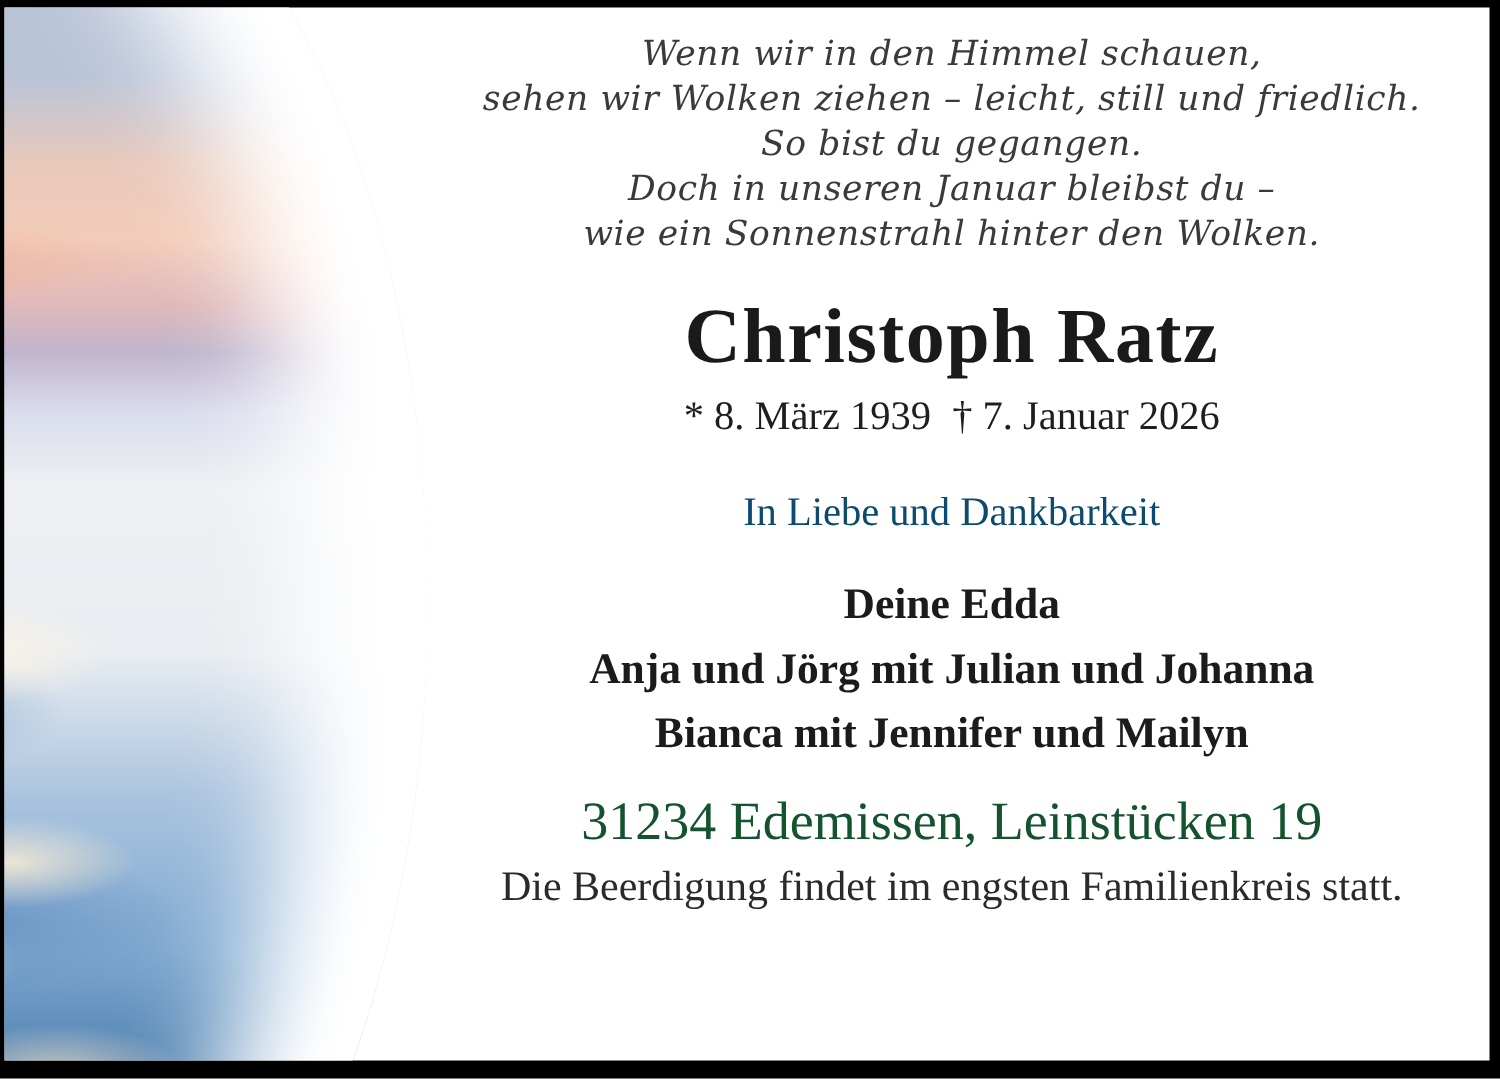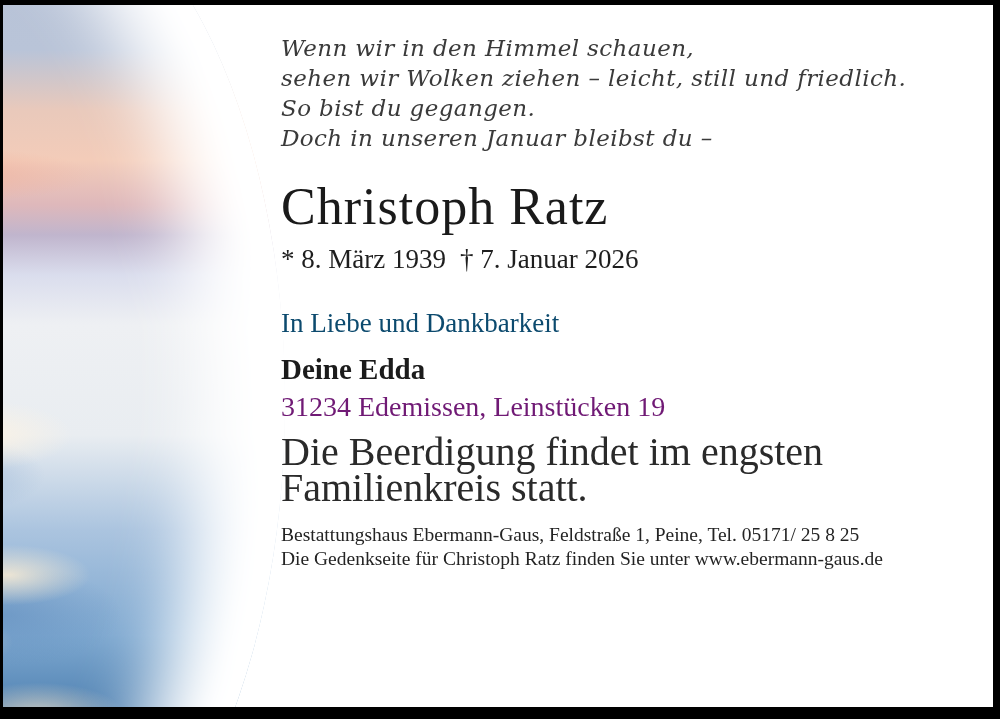--- a/index.html
+++ b/index.html
@@ -47,69 +47,70 @@
         #e9edf1 565px, #abc4df 660px,
         #7ea8d0 765px, #4a7dae 850px,
         #3a6fa5 935px, #36689c 1064px);
     box-shadow:
       inset -48px 0 70px 38px #ffffff,
       inset -12px 0 26px 12px rgba(255,255,255,.85);
   }
   
   .text-col {
     position: absolute;
-    left: 278px; right: 5px; top: 12px;
-    text-align: left;
+    left: 278px; right: 5px; top: 0;
+    text-align: center;
     color: var(--ink, #1e1e1e);
   }
   .poem {
     margin-top: 16px;
     font-family: "DejaVu Serif", serif;
     font-style: italic;
     font-size: 23px;
     line-height: 30px;
     color: var(--poem-ink, #3a3a3a);
     letter-spacing: .4px;
   }
   .name {
     margin-top: 26px;
     font-family: "Liberation Serif", serif;
-    font-weight: normal;
+    font-weight: bold;
     font-size: 52px;
     line-height: 56px;
     letter-spacing: 1px;
     color: #1a1a1a;
   }
   .dates {
     margin-top: 8px;
     font-size: 27px;
     line-height: 32px;
   }
   .dates .death { margin-left: 14px; }
   .intro {
     margin-top: 32px;
     font-size: 27px;
     line-height: 32px;
     color: #0c4a6e;
   }
-  .mourners { margin-top: 9px; }
+  .mourners { margin-top: 25px; }
   .mourner {
     font-weight: bold;
     font-size: 29px;
     line-height: 43px;
     color: #1b1b1b;
   }
   .address {
-    font-size: 28px;
+    margin-top: 20px;
+    font-size: 36px;
     line-height: 32px;
-    color: #701a75;
+    color: #14532d;
   }
   .funeral-note {
     margin-top: 11px;
-    font-size: 40px;
+    font-size: 28px;
     line-height: 36px;
     color: #2a2a2a;
   }
   .footer {
     margin-top: 17px;
     font-size: 19.5px;
     line-height: 24px;
     color: #242424;
   }
 </style>
@@ -120,37 +121,36 @@
 
   <div class="cloud-photo"></div>
 
   <div class="text-col">
 
     <div class="poem">
       <div>Wenn wir in den Himmel schauen,</div>
       <div>sehen wir Wolken ziehen – leicht, still und friedlich.</div>
       <div>So bist du gegangen.</div>
       <div>Doch in unseren Januar bleibst du –</div>
+      <div>wie ein Sonnenstrahl hinter den Wolken.</div>
     </div>
 
     <div class="name">Christoph Ratz</div>
 
     <div class="dates">
       <span class="birth">* 8. März 1939</span><span class="death">† 7. Januar 2026</span>
     </div>
 
     <div class="intro">In Liebe und Dankbarkeit</div>
 
     <div class="mourners">
       <div class="mourner">Deine Edda</div>
+      <div class="mourner">Anja und Jörg mit Julian und Johanna</div>
+      <div class="mourner">Bianca mit Jennifer und Mailyn</div>
     </div>
 
     <div class="address">31234 Edemissen, Leinstücken 19</div>
 
     <div class="funeral-note">Die Beerdigung findet im engsten Familienkreis statt.</div>
 
-    <div class="footer">
-      <div>Bestattungshaus Ebermann-Gaus, Feldstraße 1, Peine, Tel. 05171/ 25 8 25</div>
-      <div>Die Gedenkseite für Christoph Ratz finden Sie unter www.ebermann-gaus.de</div>
-    </div>
 
   </div>
 </div>
 
 </body></html>

